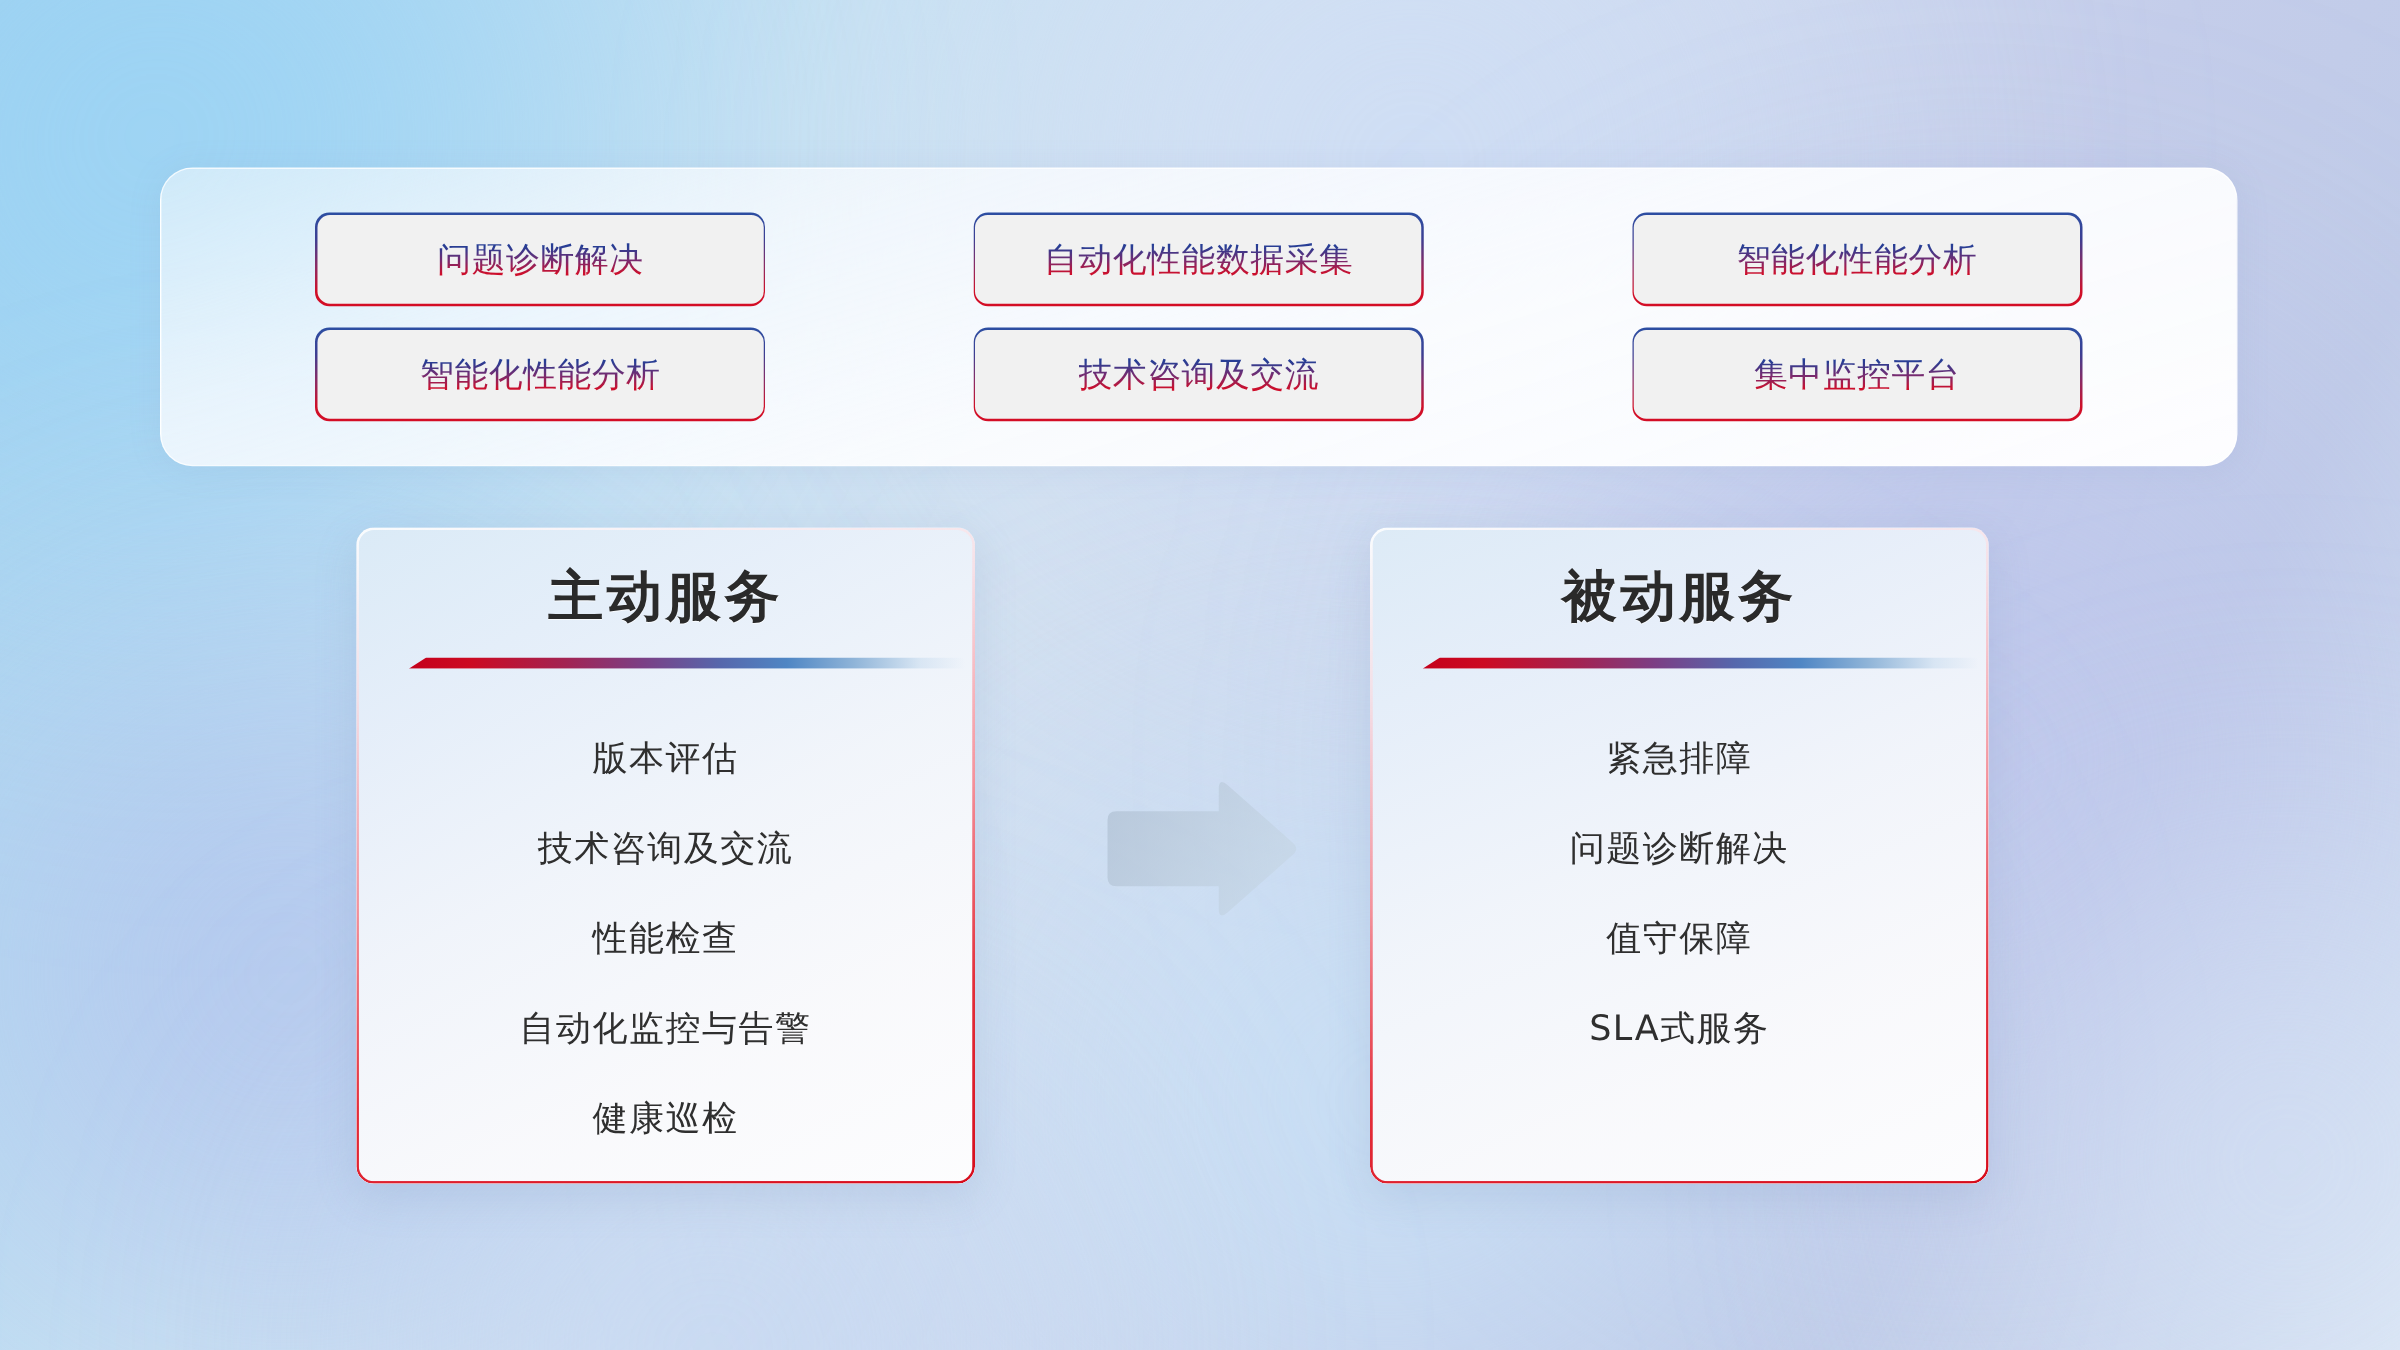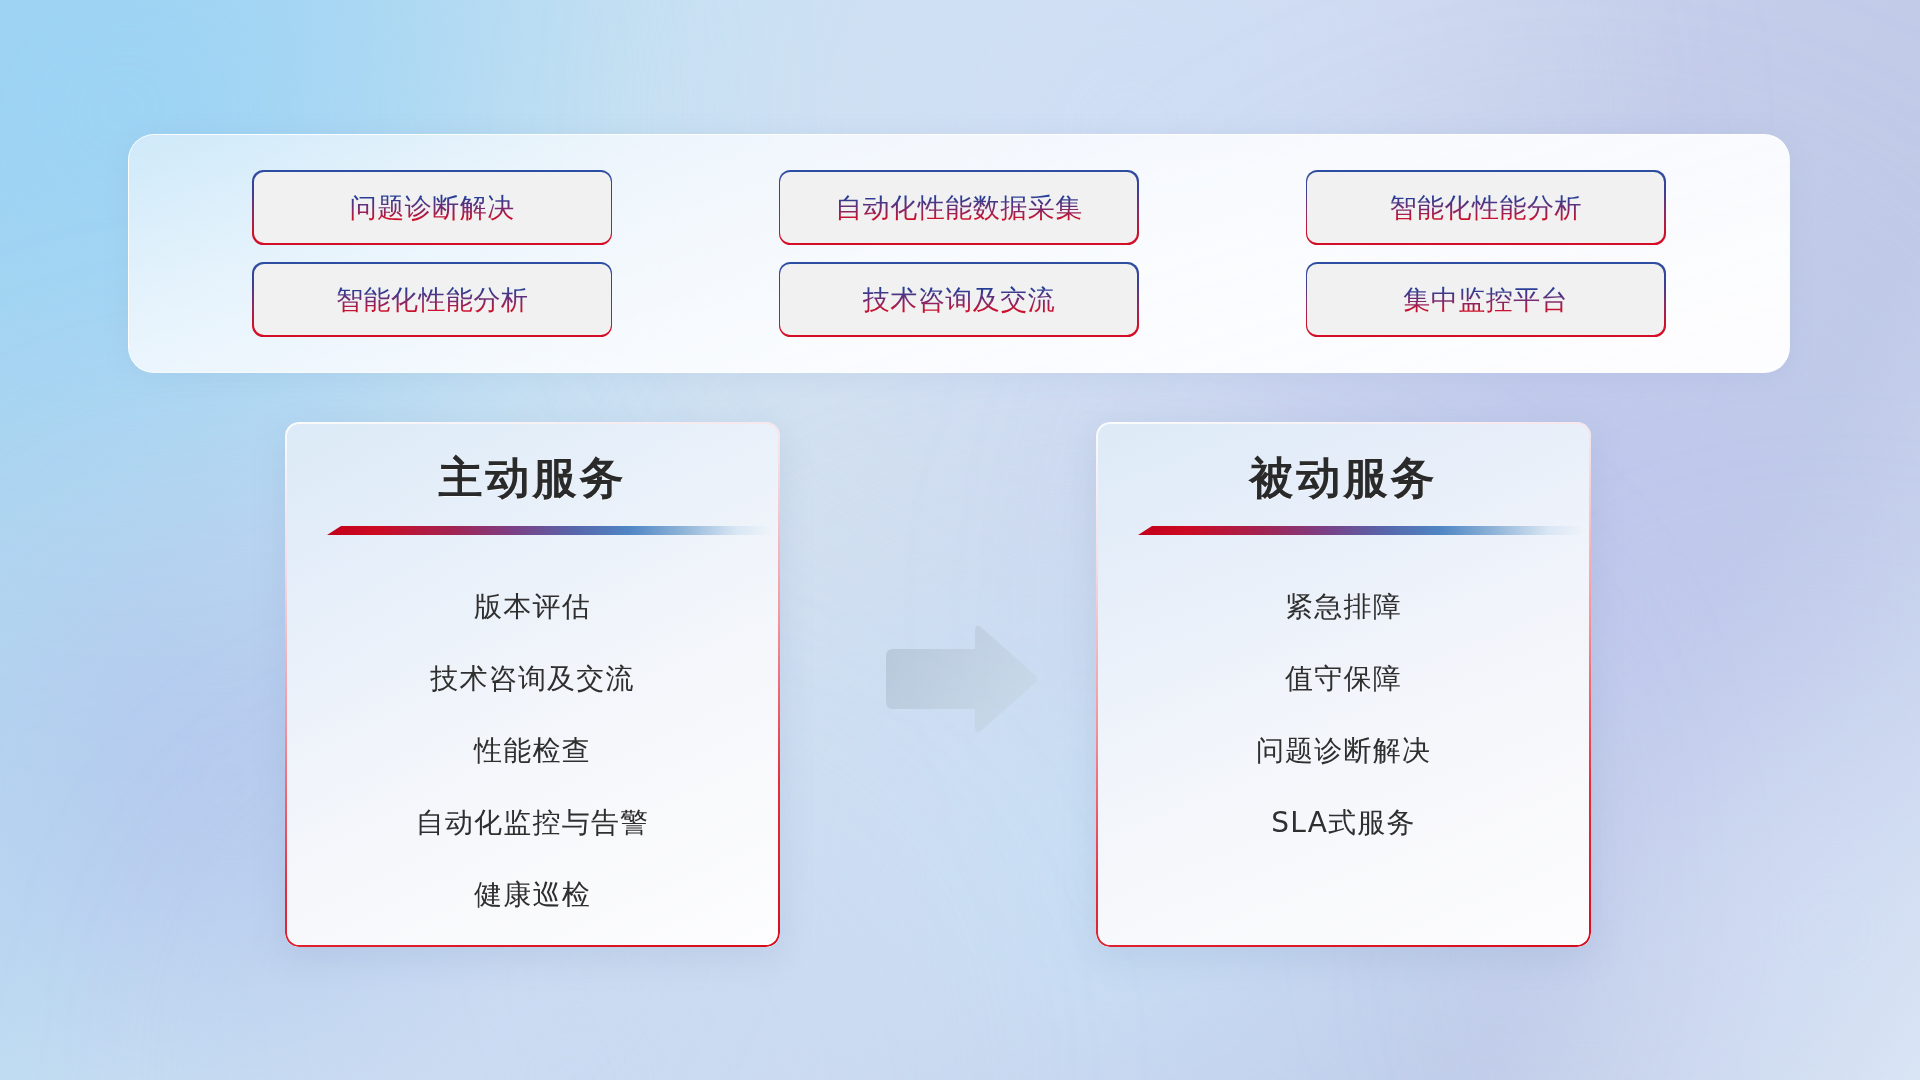--- a/index.html
+++ b/index.html
@@ -242,18 +242,18 @@
 
 <section class="card" id="card-reactive">
   <div class="card-border"></div>
   <div class="card-inner">
     <h2 class="card-title">被动服务</h2>
     <div class="divider-wrap">
       <div class="divider"></div>
     </div>
     <div class="card-list">
       <div class="card-item">紧急排障</div>
+      <div class="card-item">问题诊断解决</div>
       <div class="card-item">值守保障</div>
-      <div class="card-item">问题诊断解决</div>
       <div class="card-item">SLA式服务</div>
     </div>
   </div>
 </section>
 
 </body></html>

